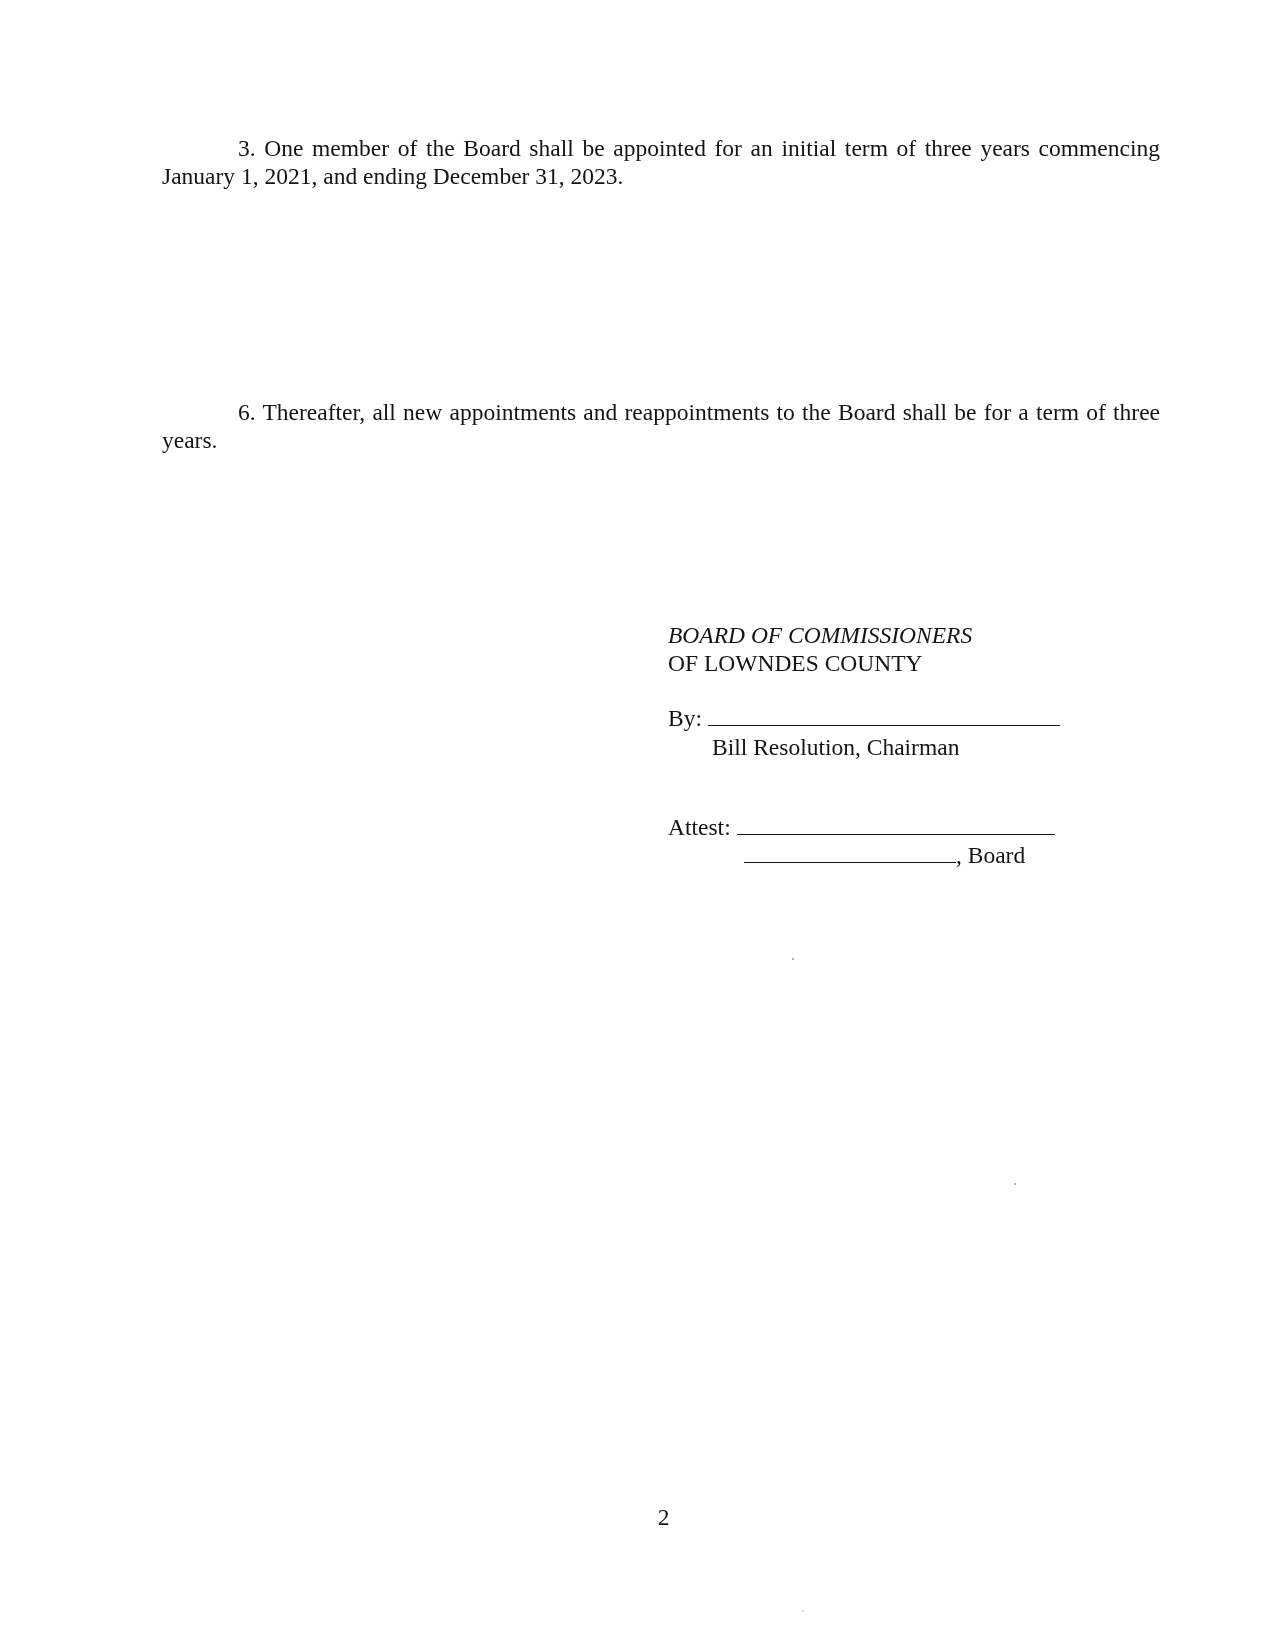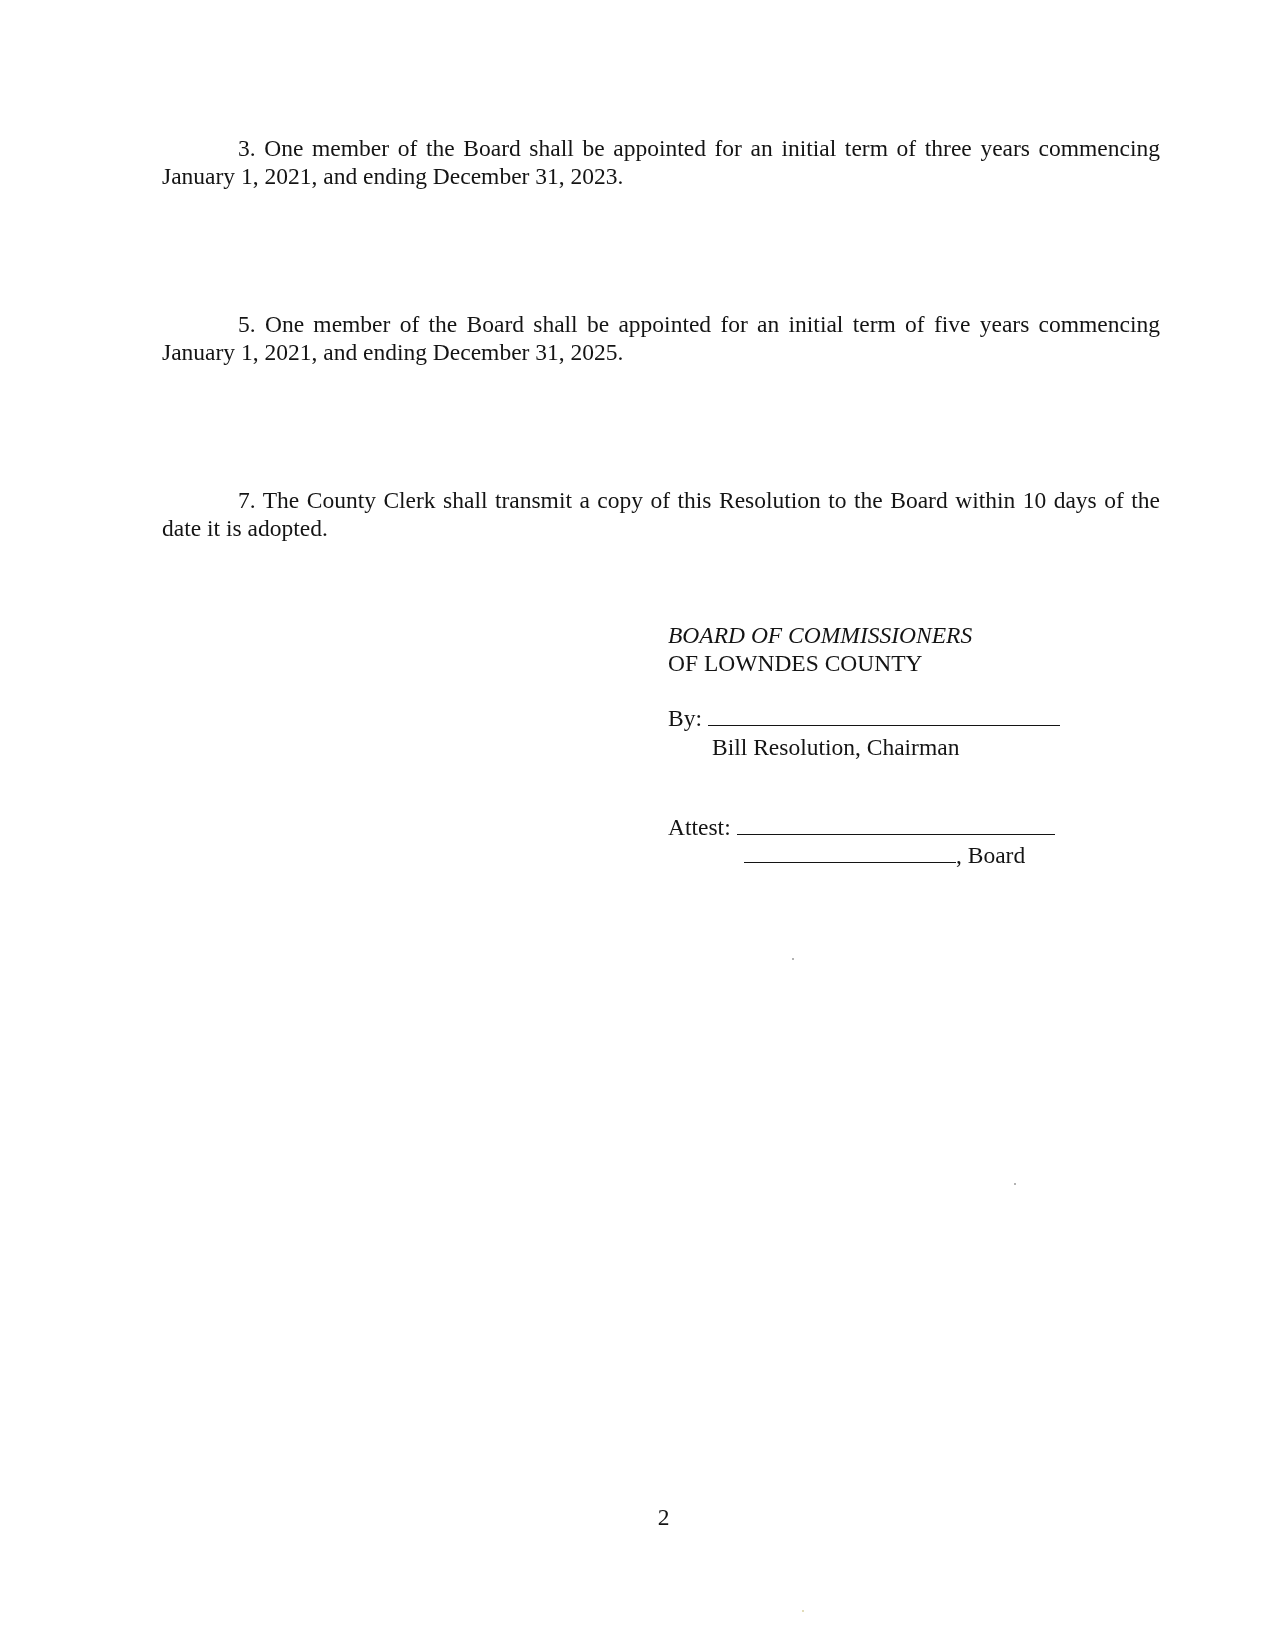--- a/index.html
+++ b/index.html
@@ -73,24 +73,23 @@
     }
   </style>
 </head>
 <body>
 
 <div class="page">
 
   <p class="para" style="top:134px;"><span class="indent"></span><span>3.</span> <span>One member of the Board shall be appointed for an initial term of three years commencing January 1, 2021, and ending December 31, 2023.</span></p>
 
 
-  <p class="para" style="top:310px;"><span class="indent"></span><span>5.</span> <span>One member of the Board shall be appointed for an initial term of five years commencing January 1, 2021, and ending December 31, 2025.</span></p>
 
+  <p class="para" style="top:398px;"><span class="indent"></span><span>6.</span> <span>Thereafter, all new appointments and reappointments to the Board shall be for a term of three years.</span></p>
 
-  <p class="para" style="top:486px;"><span class="indent"></span><span>7.</span> <span>The County Clerk shall transmit a copy of this Resolution to the Board within 10 days of the date it is adopted.</span></p>
 
 
   <div>
     <p class="line" style="left:652px; top:621px;font-style:italic;">BOARD OF COMMISSIONERS</p>
     <p class="line" style="left:652px; top:649px;">OF LOWNDES COUNTY</p>
 
     <p class="line" style="left:652px; top:704px;"><span>By:</span> <span class="sig-line" style="width:352px;"></span></p>
     <p class="line" style="left:696px; top:733px;">Bill Resolution, Chairman</p>
 
     <p class="line" style="left:652px; top:813px;"><span>Attest:</span> <span class="sig-line" style="width:318px;"></span></p>

